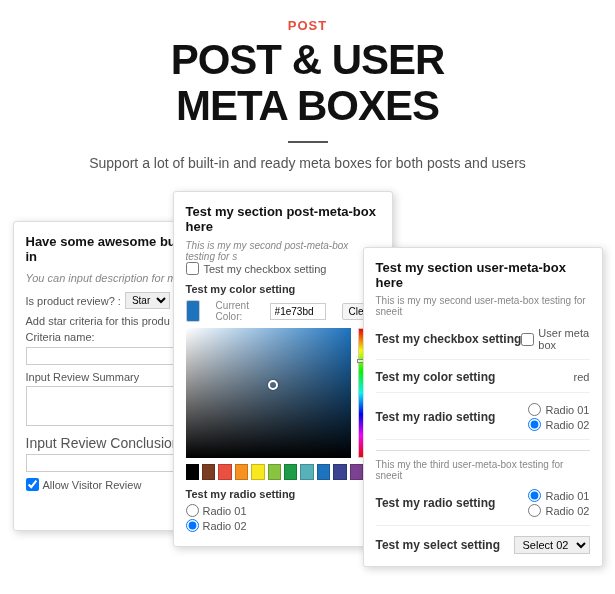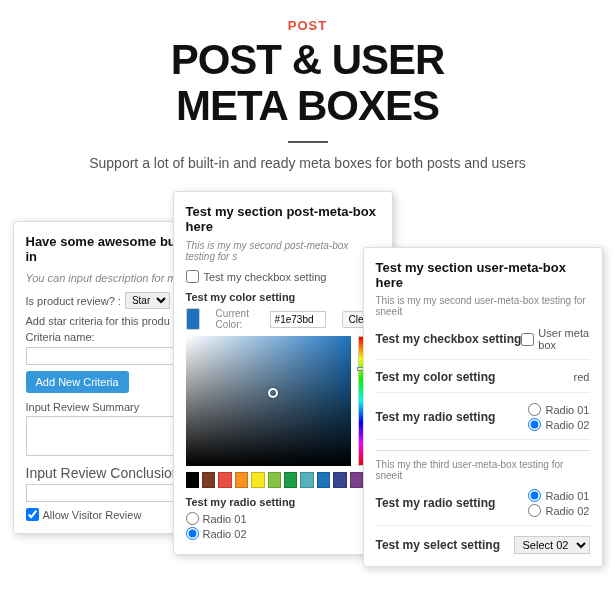--- a/index.html
+++ b/index.html
@@ -168,21 +168,21 @@
     .card-middle h3 {
       font-size: 13px;
       font-weight: bold;
       margin-bottom: 6px;
       color: #111;
     }
     .card-middle .desc {
       font-size: 10px;
       color: #888;
       font-style: italic;
-      margin-bottom: 8px;
+      margin-bottom: 0;
     }
     .card-middle .checkbox-row {
       display: flex;
       align-items: center;
       font-size: 11px;
       color: #555;
       margin-bottom: 8px;
     }
     .card-middle .checkbox-row input {
       margin-right: 5px;
@@ -423,21 +423,20 @@
     <p class="desc">You can input description for meta</p>
     <div class="field-row">
       <label>Is product review? :</label>
       <select>
         <option>Star</option>
       </select>
     </div>
     <div class="section-label">Add star criteria for this produ</div>
     <div class="criteria-name">Criteria name:</div>
     <input type="text" style="">
-    <button class="add-criteria-btn">Add New Criteria</button>
     <div class="summary-label">Input Review Summary</div>
     <textarea style=""></textarea>
     <div class="conclusion-label">Input Review Conclusion</div>
     <input type="text" class="conclusion" style="">
     <div class="checkbox-row">
       <input type="checkbox" checked="" style="">
       <span>Allow Visitor Review</span>
     </div>
   </div>
 

